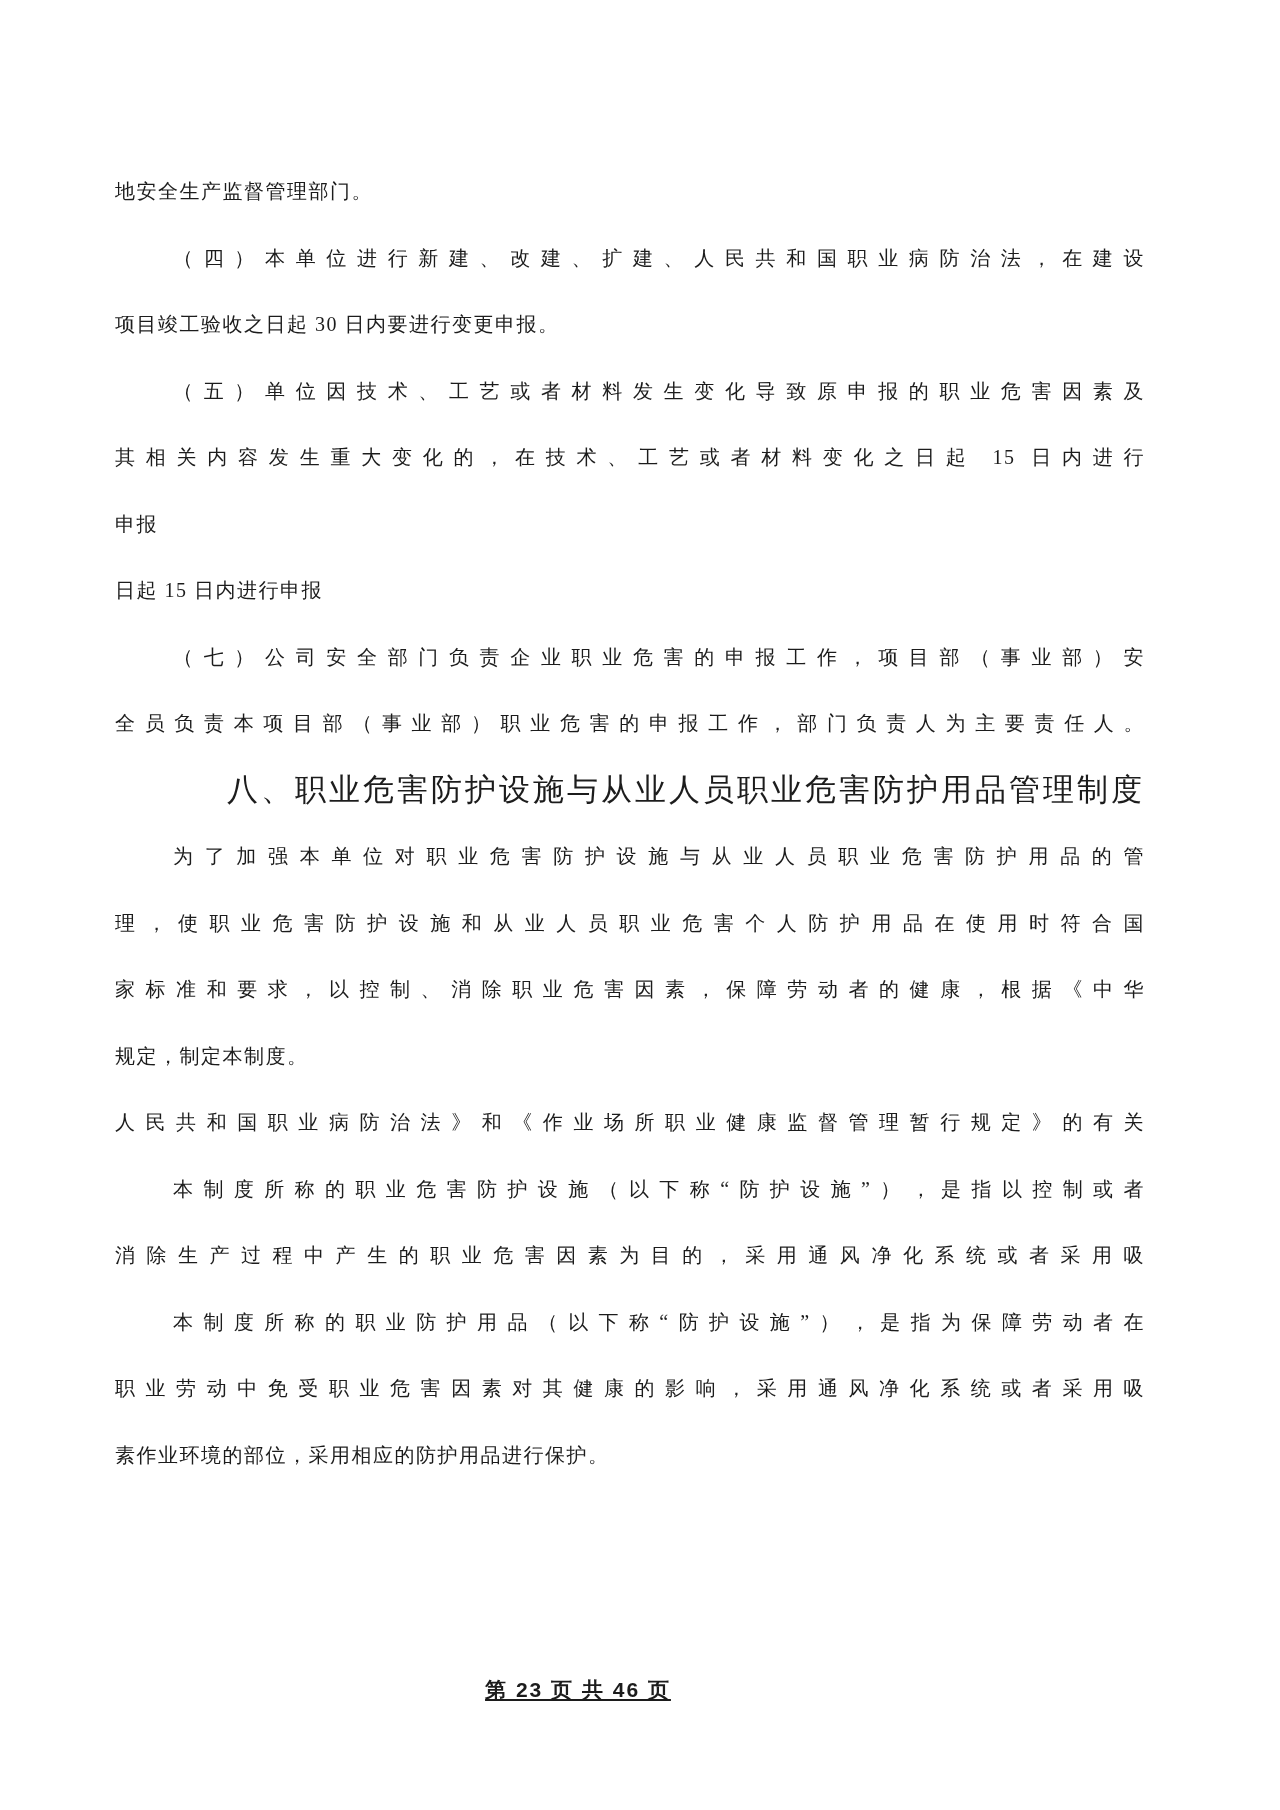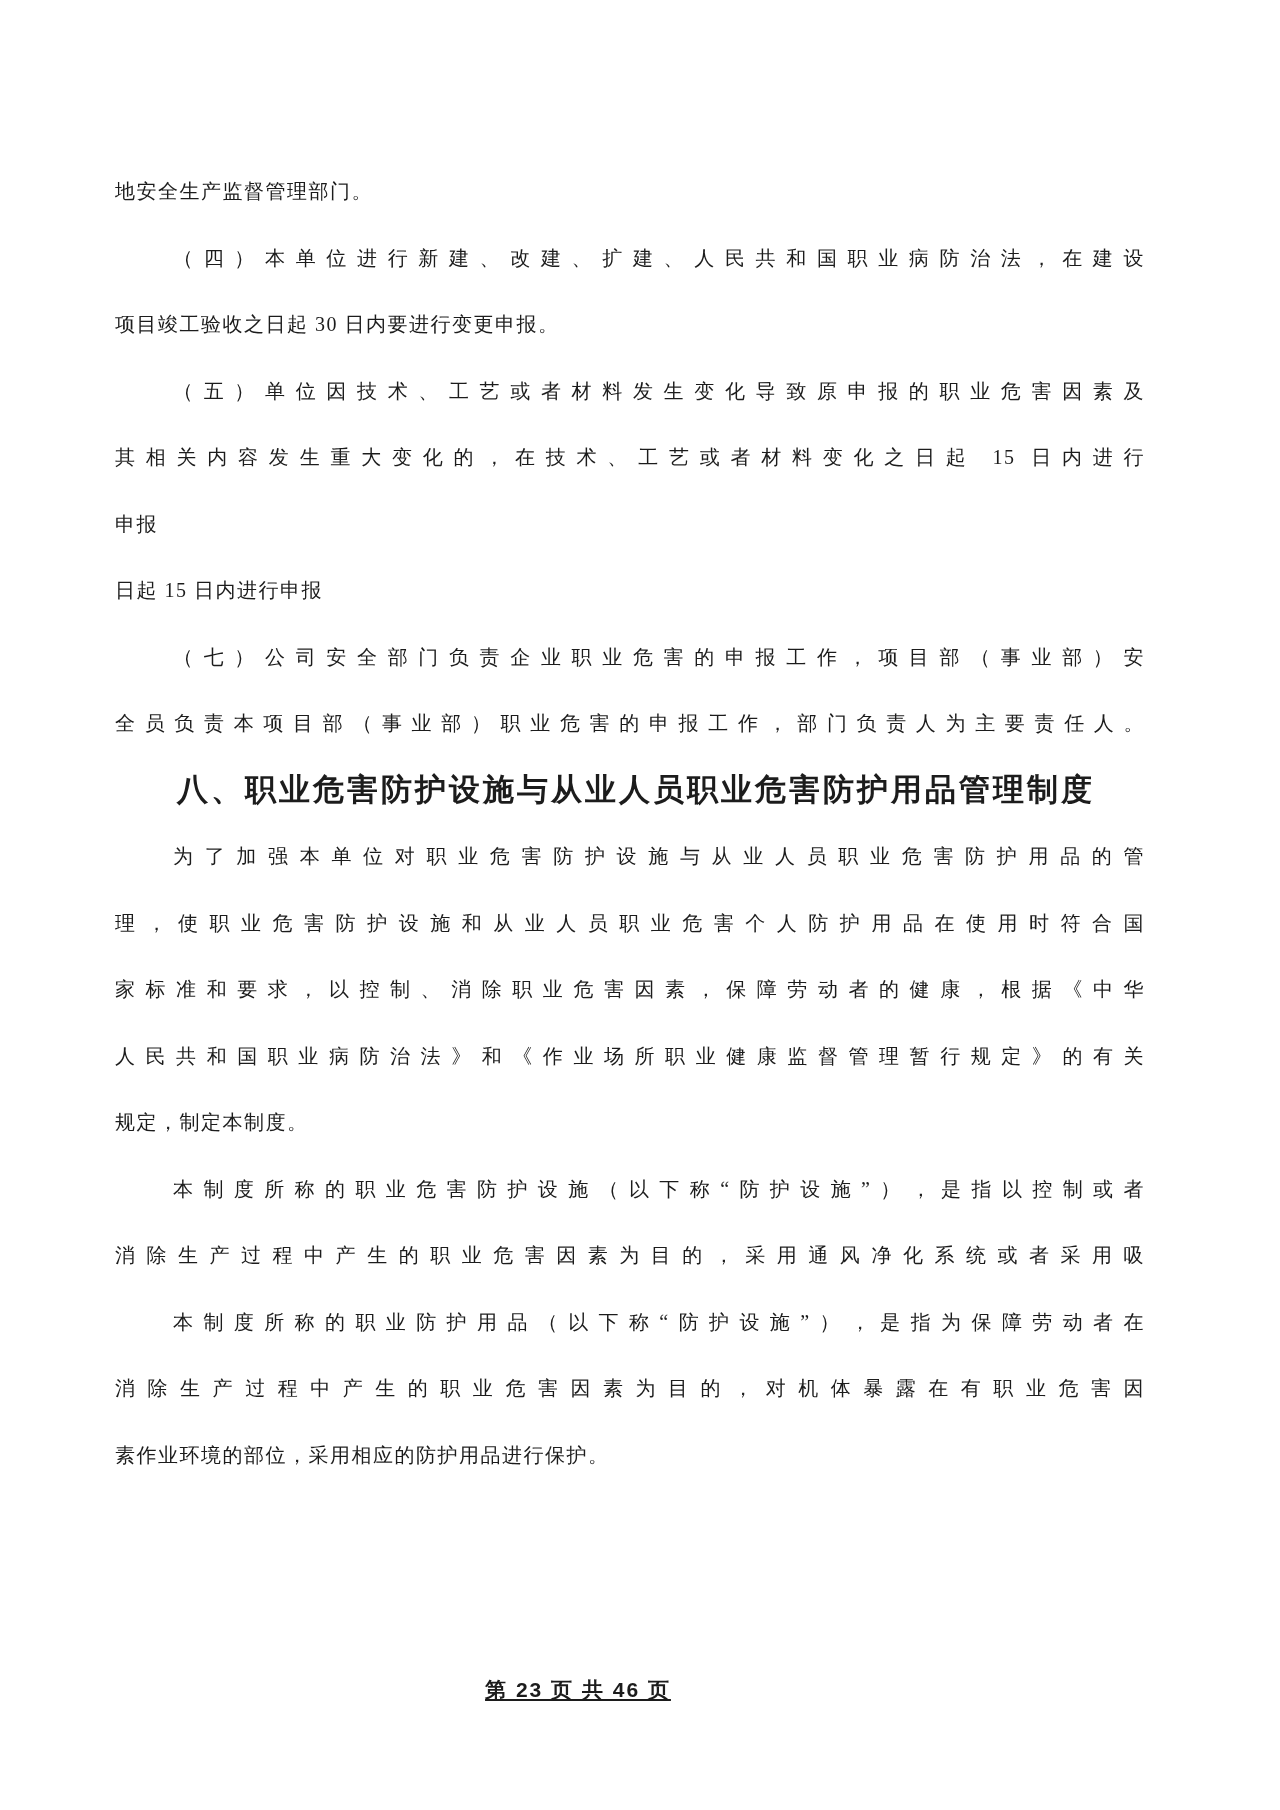--- a/index.html
+++ b/index.html
@@ -31,25 +31,25 @@
     white-space: normal;
     overflow: visible;
   }
   .line.indent { text-indent: 58px; }
   .line.justify {
     text-align: justify;
     text-align-last: justify;
   }
   .line.heading {
     font-family: "Liberation Sans", "DejaVu Sans", sans-serif;
-    font-weight: bold;
+    font-weight: normal;
     font-size: 31px;
     letter-spacing: 3px;
     text-indent: 62px;
-    text-align: left;
+    text-align: right;
     text-align-last: auto;
   }
   .footer {
     position: absolute;
     top: 1676px;
     left: 0;
     width: 1156px;
     text-align: center;
     font-family: "Liberation Sans", "DejaVu Sans", sans-serif;
     font-weight: bold;
@@ -70,24 +70,24 @@
       <div class="line indent justify">（五）单位因技术、工艺或者材料发生变化导致原申报的职业危害因素及</div>
       <div class="line justify">其相关内容发生重大变化的，在技术、工艺或者材料变化之日起 15 日内进行</div>
       <div class="line">申报</div>
       <div class="line">日起 15 日内进行申报</div>
       <div class="line indent justify">（七）公司安全部门负责企业职业危害的申报工作，项目部（事业部）安</div>
       <div class="line justify">全员负责本项目部（事业部）职业危害的申报工作，部门负责人为主要责任人。</div>
       <div class="line heading">八、职业危害防护设施与从业人员职业危害防护用品管理制度</div>
       <div class="line indent justify">为了加强本单位对职业危害防护设施与从业人员职业危害防护用品的管</div>
       <div class="line justify">理，使职业危害防护设施和从业人员职业危害个人防护用品在使用时符合国</div>
       <div class="line justify">家标准和要求，以控制、消除职业危害因素，保障劳动者的健康，根据《中华</div>
+      <div class="line">规定，制定本制度。</div>
       <div class="line justify">人民共和国职业病防治法》和《作业场所职业健康监督管理暂行规定》的有关</div>
-      <div class="line">规定，制定本制度。</div>
       <div class="line indent justify">本制度所称的职业危害防护设施（以下称“防护设施”），是指以控制或者</div>
       <div class="line justify">消除生产过程中产生的职业危害因素为目的，采用通风净化系统或者采用吸</div>
       <div class="line indent justify">本制度所称的职业防护用品（以下称“防护设施”），是指为保障劳动者在</div>
-      <div class="line justify">消除生产过程中产生的职业危害因素为目的，对机体暴露在有职业危害因</div>
+      <div class="line justify">职业劳动中免受职业危害因素对其健康的影响，采用通风净化系统或者采用吸</div>
       <div class="line">素作业环境的部位，采用相应的防护用品进行保护。</div>
     </div>
   <div class="footer">
     <span>第 23 页 共 46 页</span>
   </div>
 </div>
 
 </body></html>

